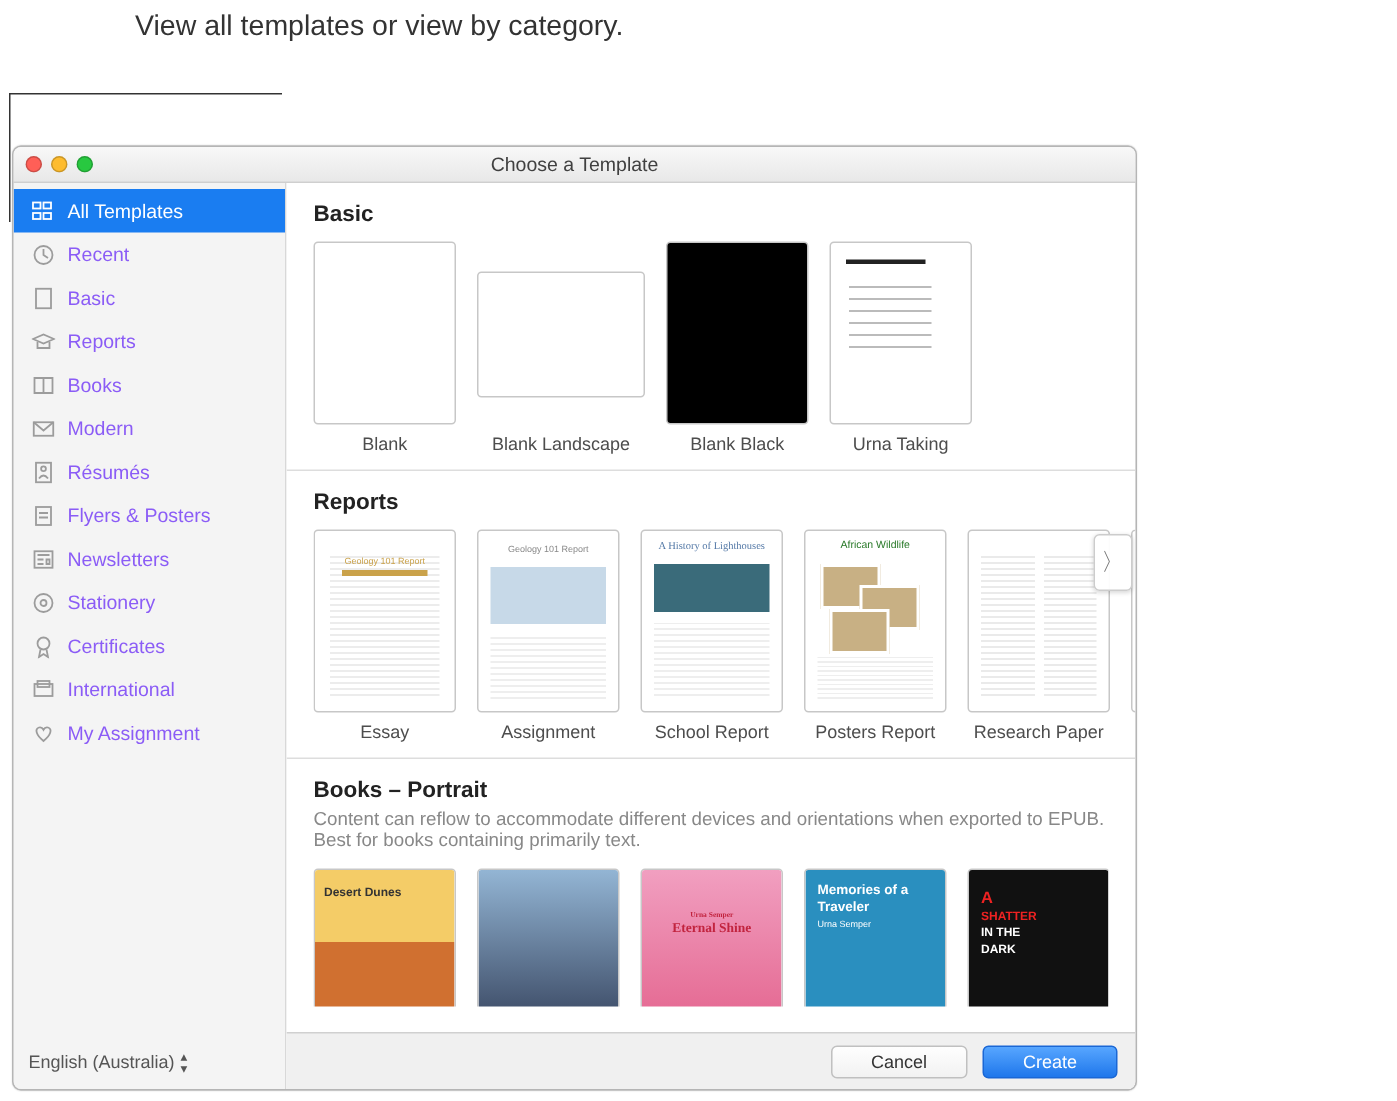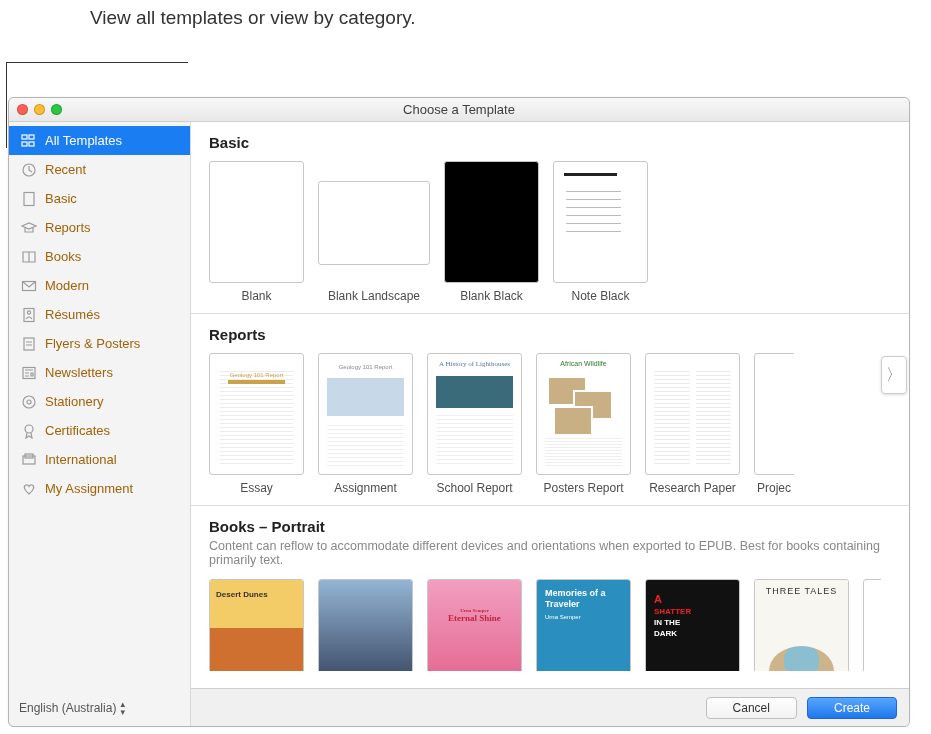--- a/index.html
+++ b/index.html
@@ -19,21 +19,21 @@
   }
   .callout-line {
     position:absolute;
     left:6px; top:62px; width:182px; height:86px;
     border-left:1px solid #333;
     border-top:1px solid #333;
   }
   
   .window {
     position:absolute;
-    top:97px; left:8px; width:902px; height:630px;
+    top:97px; left:8px; width:750px; height:630px;
     border:1px solid #b5b5b5;
     border-radius:6px;
     overflow:hidden;
     background:#ececec;
     display:flex; flex-direction:column;
     box-shadow: 0 0 1px rgba(0,0,0,.2);
   }
   .titlebar {
     height:24px;
     background:linear-gradient(#f8f8f8,#e8e8e8);
@@ -57,21 +57,21 @@
   .sidebar {
     width:182px; flex:none;
     background:#f4f4f4;
     border-right:1px solid #d8d8d8;
     display:flex; flex-direction:column;
     padding-top:4px;
   }
   .sb-item {
     display:flex; align-items:center;
     height:29px; padding:0 12px;
-    color:#a16207; gap:8px;
+    color:#8b5cf6; gap:8px;
     cursor:pointer;
     font-size:13px;
   }
   .sb-item.selected {
     background:#1a7df1;
     color:#fff;
   }
   .sb-item .sb-icon { width:16px; height:16px; flex:none; opacity:.7; display:flex; align-items:center; justify-content:center;}
   .sb-item.selected .sb-icon { opacity:1;}
   .sb-icon svg { width:16px; height:16px; fill:none; stroke:#777; stroke-width:1.2;}
@@ -319,21 +319,21 @@
               <div class="thumb landscape"></div>
               <div style="height:18px;"></div>
               <div class="lbl">Blank Landscape</div>
             </div>
             <div class="tpl-item">
               <div class="thumb" style="background:#000;"></div>
               <div class="lbl">Blank Black</div>
             </div>
             <div class="tpl-item">
               <div class="thumb note-lines"></div>
-              <div class="lbl">Note Black</div>
+              <div class="lbl">Urna Taking</div>
             </div>
           </div>
         </div>
         <div class="divider"></div>
 
         <div class="section" style="position:relative;">
           <div class="section-title">Reports</div>
           <div class="tpl-row narrow cutoff" style="padding-top:6px; width:720px;">
             <div class="tpl-item">
               <div class="thumb">

